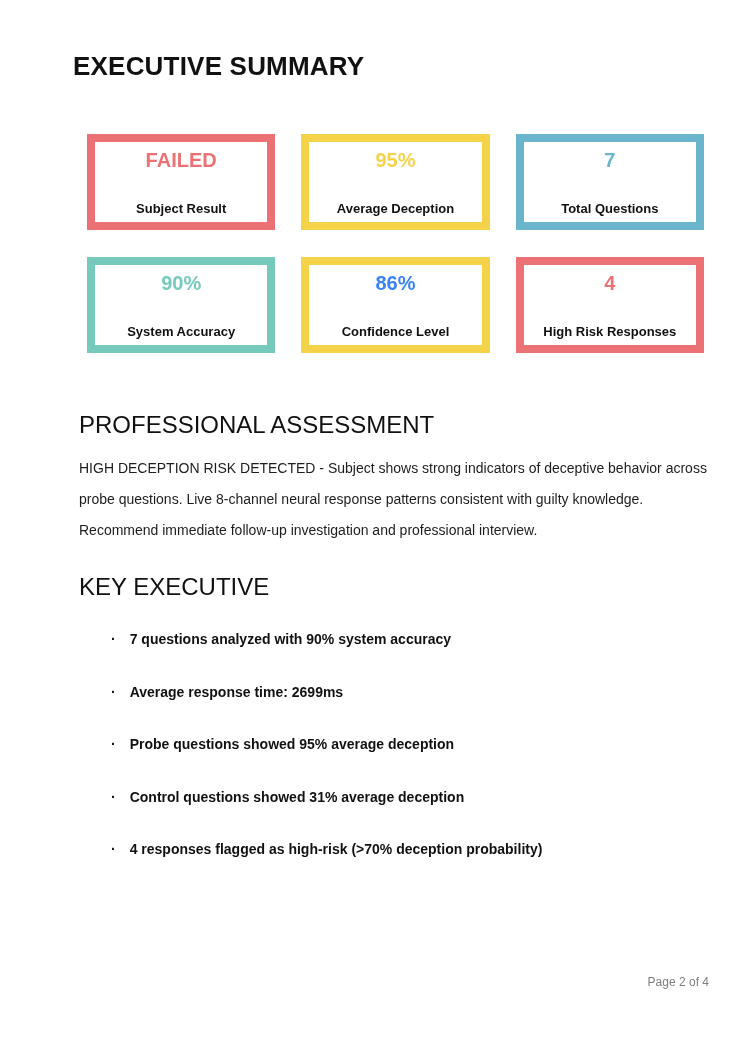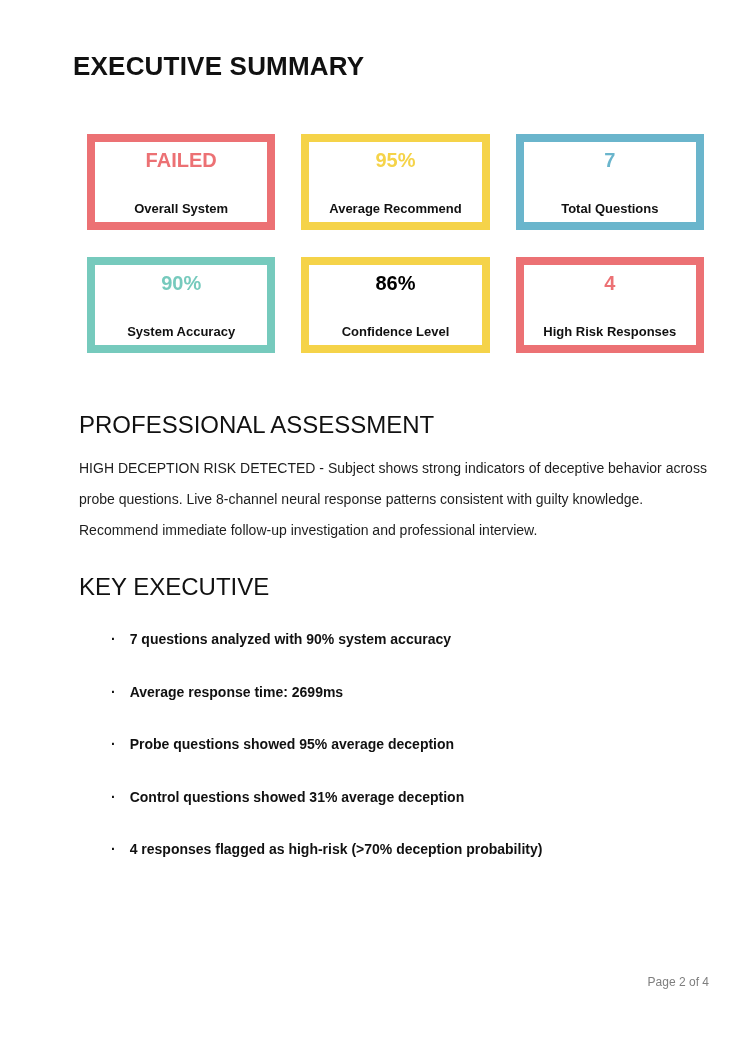--- a/index.html
+++ b/index.html
@@ -96,36 +96,36 @@
 </head>
 <body>
 
 <div class="page">
 
   <h1 class="page-title">EXECUTIVE SUMMARY</h1>
 
   <div class="cards-grid">
     <div class="stat-card" style="border-color: rgb(236, 113, 116);">
       <div class="card-value" style="color: rgb(236, 113, 116);">FAILED</div>
-      <div class="card-label">Overall System</div>
+      <div class="card-label">Subject Result</div>
     </div>
     <div class="stat-card" style="border-color: rgb(245, 211, 73);">
       <div class="card-value" style="color: rgb(245, 211, 73);">95%</div>
-      <div class="card-label">Average Recommend</div>
+      <div class="card-label">Average Deception</div>
     </div>
     <div class="stat-card" style="border-color: rgb(106, 181, 204);">
       <div class="card-value" style="color: rgb(106, 181, 204);">7</div>
       <div class="card-label">Total Questions</div>
     </div>
     <div class="stat-card" style="border-color: rgb(118, 202, 189);">
       <div class="card-value" style="color: rgb(118, 202, 189);">90%</div>
       <div class="card-label">System Accuracy</div>
     </div>
     <div class="stat-card" style="border-color: rgb(245, 211, 73);">
-      <div class="card-value" style="color: #000000;">86%</div>
+      <div class="card-value" style="color: #3b82f6;">86%</div>
       <div class="card-label">Confidence Level</div>
     </div>
     <div class="stat-card" style="border-color: rgb(236, 113, 116);">
       <div class="card-value" style="color: rgb(236, 113, 116);">4</div>
       <div class="card-label">High Risk Responses</div>
     </div>
   </div>
 
   <h2 class="section-heading assessment-heading">PROFESSIONAL ASSESSMENT</h2>
   <p class="assessment-body">HIGH DECEPTION RISK DETECTED - Subject shows strong indicators of deceptive behavior across probe questions. Live 8-channel neural response patterns consistent with guilty knowledge. Recommend immediate follow-up investigation and professional interview.</p>

